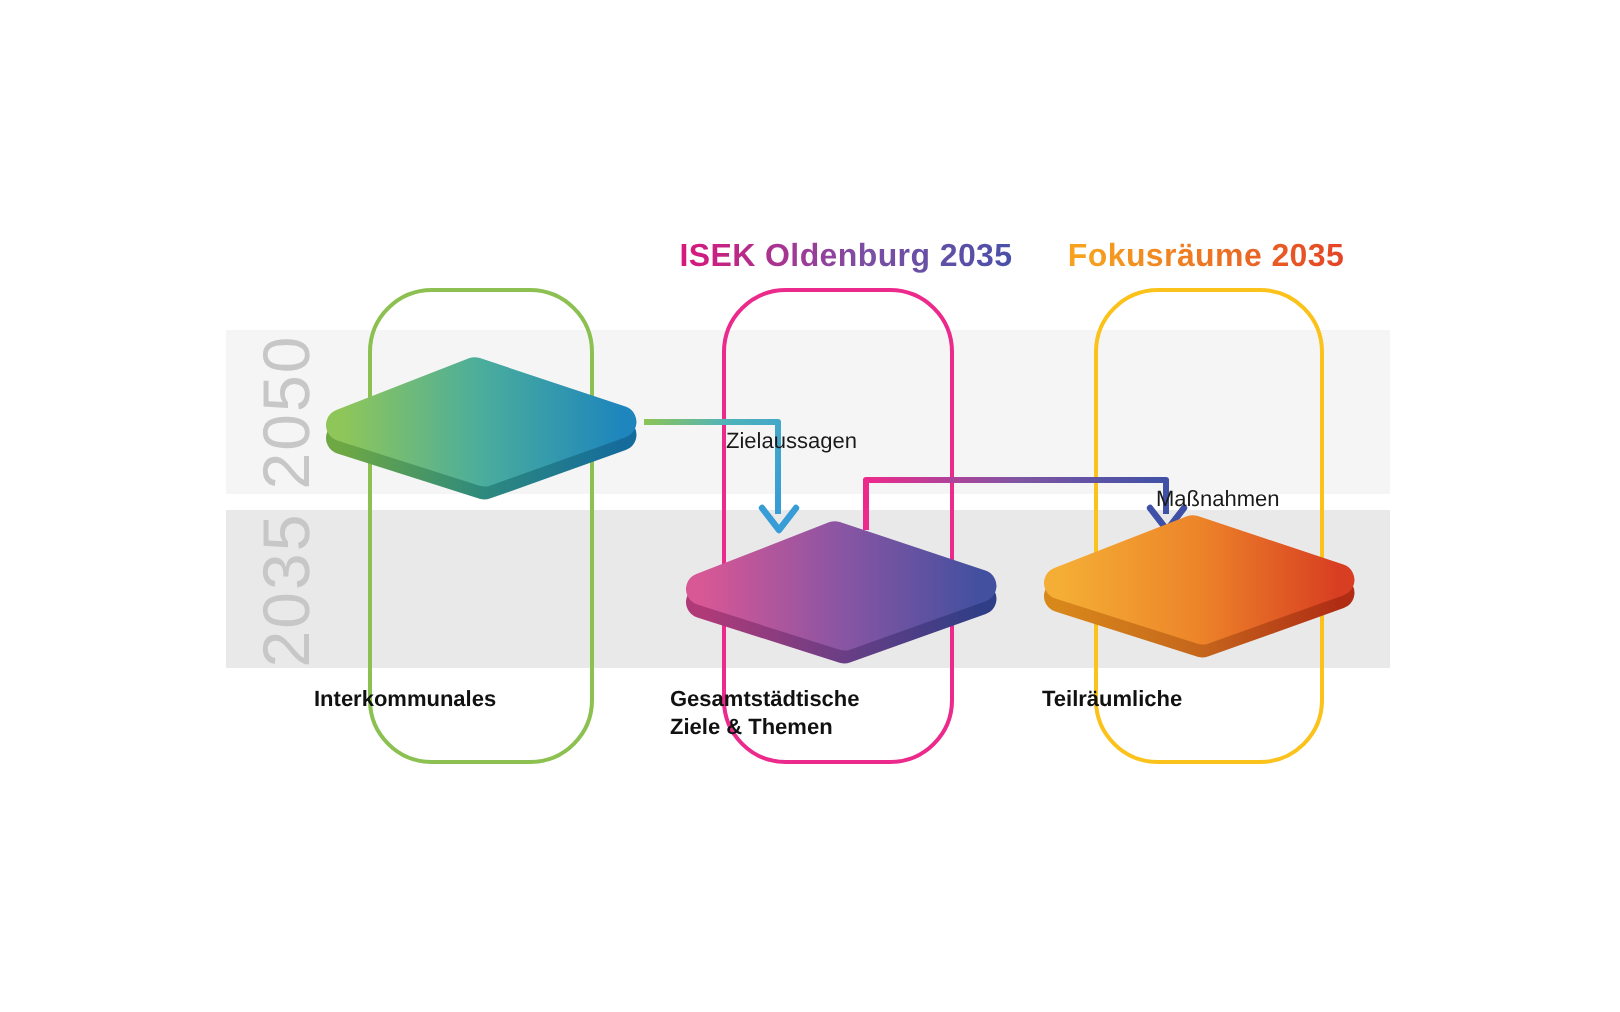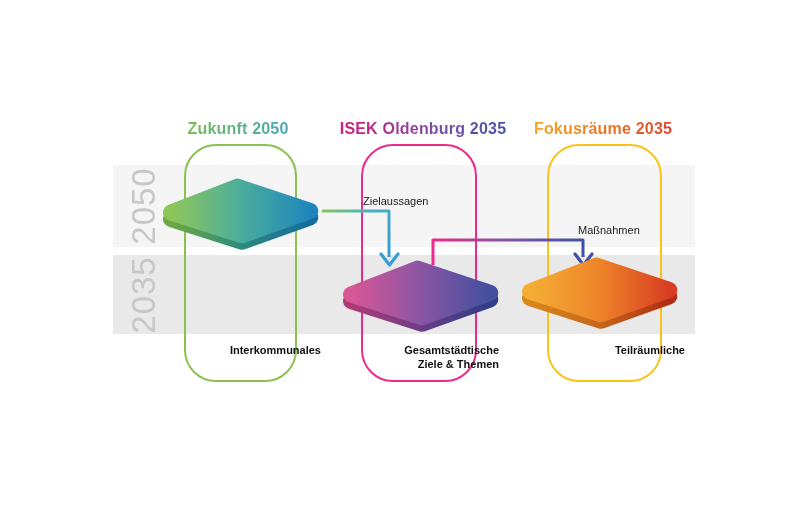--- a/index.html
+++ b/index.html
@@ -29,25 +29,25 @@
   .h-pink{left:323px;background-image:linear-gradient(90deg,#d6197b 10%,#7c4ea5 55%,#4550a8 95%);}
   .h-orange{left:503px;background-image:linear-gradient(90deg,#f6a21f 20%,#e23b27 90%);}
   
   .tile{position:absolute;width:162px;height:76px;}
   .tile-green{left:158px;top:177px;}
   .tile-pink{left:338px;top:259px;}
   .tile-orange{left:517px;top:256px;}
   
   .arrows{position:absolute;left:0;top:0;width:810px;height:506px;pointer-events:none;}
   
-  .arrow-label{position:absolute;font-size:11px;color:#1a1a1a;font-weight:400;}
+  .arrow-label{position:absolute;font-size:11px;color:#1a1a1a;font-weight:400;margin-top:20px;}
   .lbl-ziel{left:363px;top:195px;}
   .lbl-mass{left:578px;top:224px;}
   
-  .caption{position:absolute;top:344px;width:164px;text-align:right;
+  .caption{position:absolute;top:344px;width:164px;text-align:left;
     font-size:11px;line-height:13.5px;font-weight:700;color:#111111;}
   .cap-green{left:157px;}
   .cap-pink{left:335px;}
   .cap-yellow{left:521px;}
 </style>
 </head>
 <body>
 
 <div class="canvas">
 
@@ -59,21 +59,20 @@
   <div class="band band-2035">
     <div class="band-label-wrap">
       <span class="band-label">2035</span>
     </div>
   </div>
 
   <div class="pillar pillar-green"></div>
   <div class="pillar pillar-pink"></div>
   <div class="pillar pillar-yellow"></div>
 
-  <div class="col-header h-green">Zukunft 2050</div>
   <div class="col-header h-pink">ISEK Oldenburg 2035</div>
   <div class="col-header h-orange">Fokusräume 2035</div>
 
   <svg class="arrows" viewBox="0 0 810 506" xmlns="http://www.w3.org/2000/svg" aria-hidden="true">
     <defs>
       <linearGradient id="ag1" gradientUnits="userSpaceOnUse" x1="322" y1="211" x2="389" y2="252">
         <stop offset="0" stop-color="#8cc455"></stop>
         <stop offset="0.45" stop-color="#4fb3b9"></stop>
         <stop offset="1" stop-color="#389dd6"></stop>
       </linearGradient>

